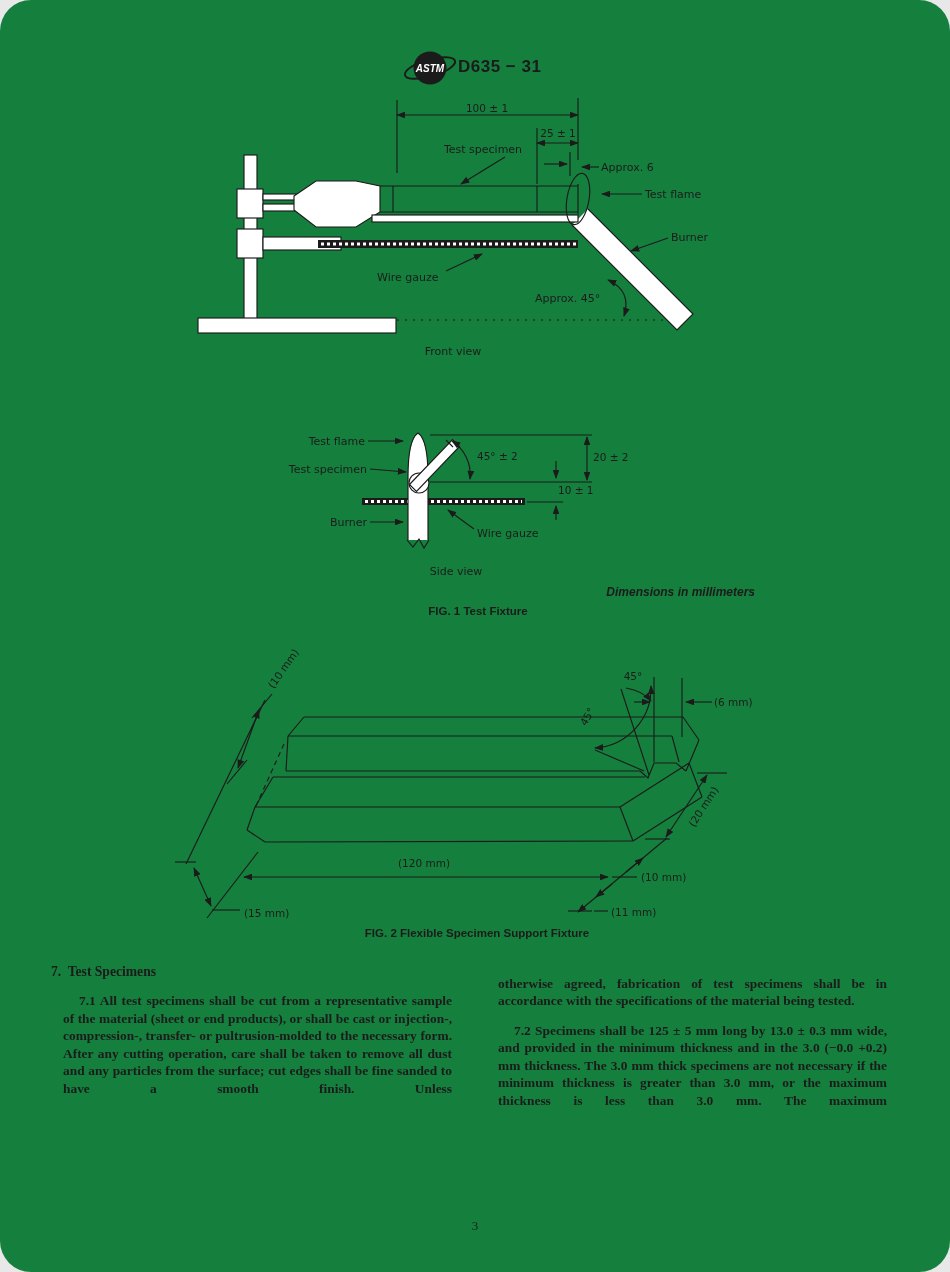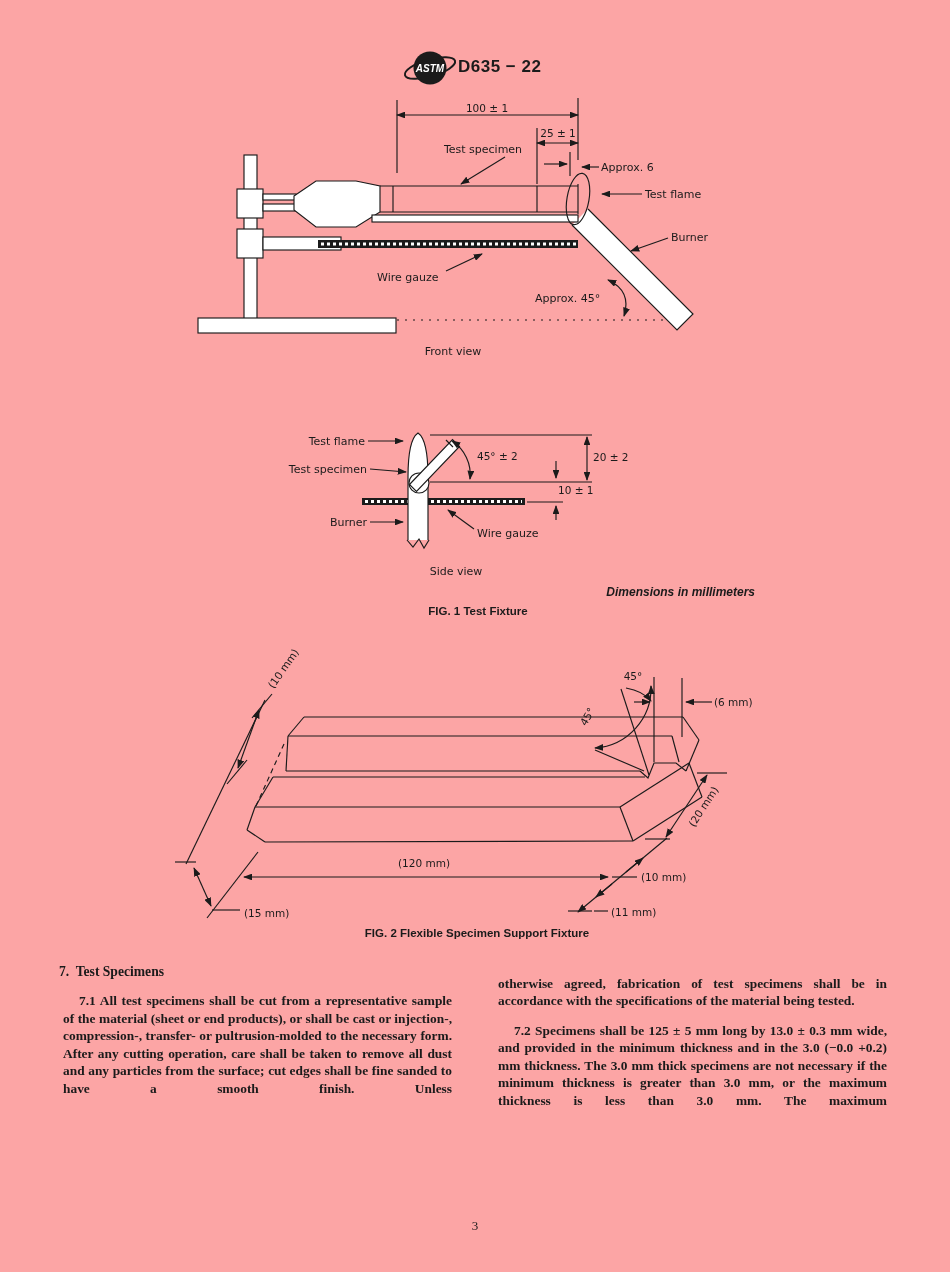--- a/index.html
+++ b/index.html
@@ -1,19 +1,20 @@
 <!DOCTYPE html>
 <html><head>
 <meta charset="utf-8">
 <style>
   html,body { margin:0; padding:0; background:#e8e8e8; }
   .page {
-    position:relative; width:950px; height:1272px; background:#fca5a5;
+    position:relative; width:950px; height:1272px; background:#15803d;
     font-family:"Liberation Serif", serif; color:#1b1b1b; overflow:hidden;
     margin:0 auto;
+    border-radius:31px;
   }
   
   .hdr-title {
     position:absolute; left:458px; top:57px;
     font-family:"Liberation Sans", sans-serif; font-weight:bold; font-size:17px;
     letter-spacing:.5px; color:#1b1b1b;
   }
   .logo { position:absolute; left:402px; top:45px; }
 
   
@@ -37,42 +38,42 @@
   }
   .gauze-dash { stroke:#ffffff; stroke-width:3; stroke-dasharray:3 3; }
   .dashline { stroke-dasharray:2 6; }
   .hiddendash { stroke-dasharray:5 4; }
 
   
   .col { position:absolute; width:413px; font-size:13.4px; line-height:17.45px; }
   .col-left  { left:51px;  top:963px; }
   .col-right { left:486px; top:963px; }
   .sec-head {
-    font-weight:bold; font-size:13.6px; white-space:pre; margin:0 0 10px 8px;
+    font-weight:bold; font-size:13.6px; white-space:pre; margin:0 0 10px 0;
   }
   .col p { margin:12px; text-align:justify;font-weight:bold; }
   .col p.cont { text-align-last:justify; }
   .col p.indent { text-indent:16px; }
   .col p.gap { margin-top:8px; }
   .pageno {
     position:absolute; left:0; top:1218px; width:950px; text-align:center;
     font-size:13px;
   }
 </style>
 </head>
 <body>
 
 <div class="page">
 
   <svg class="logo" width="56" height="46" viewBox="0 0 56 46">
     <circle cx="28" cy="23" r="16.5" class="kfill"></circle>
     <ellipse cx="28" cy="23" rx="26" ry="8.5" transform="rotate(-16 28 23)" style="stroke-width:2"></ellipse>
     <text x="28" y="27" text-anchor="middle" style="fill:#ffffff;font-size:10px;font-weight:bold;font-style:italic;font-family:'Liberation Sans',sans-serif">ASTM</text>
   </svg>
-  <div class="hdr-title">D635 − 22</div>
+  <div class="hdr-title">D635 − 31</div>
 
   <svg class="figsvg" style="top:88px" width="950" height="534" viewBox="0 88 950 534">
     <defs>
       <marker id="ar" viewBox="0 0 8 6" refX="7.2" refY="3" markerWidth="8" markerHeight="6" orient="auto-start-reverse">
         <path d="M0,0 L8,3 L0,6 Z" style="fill:#1b1b1b;stroke:none"></path>
       </marker>
     </defs>
 
     <g>
 

